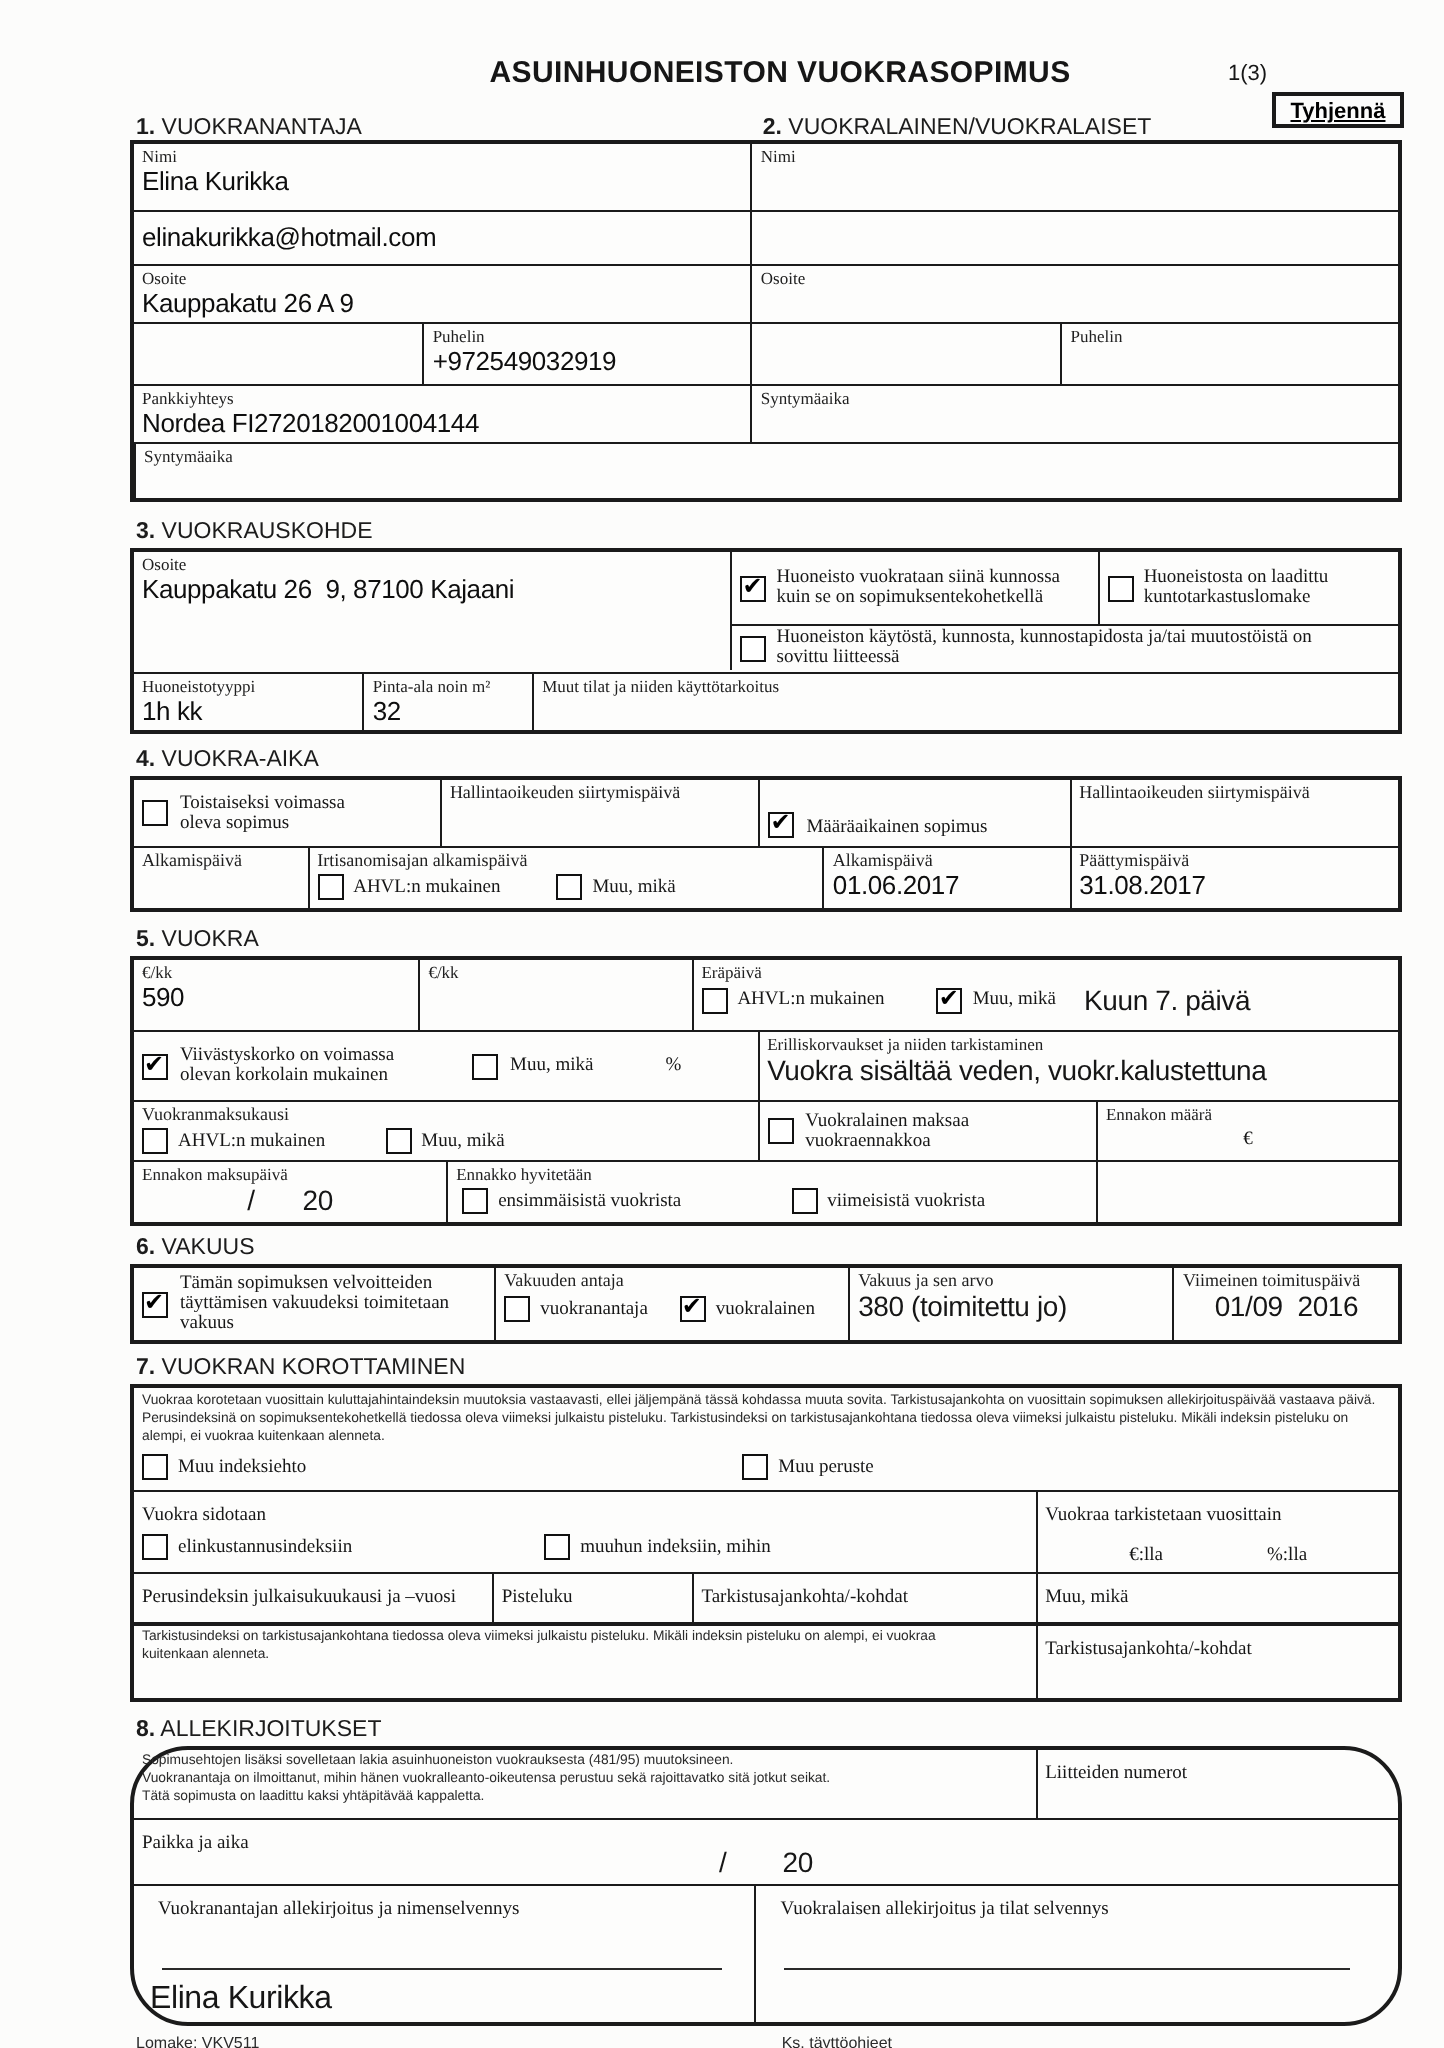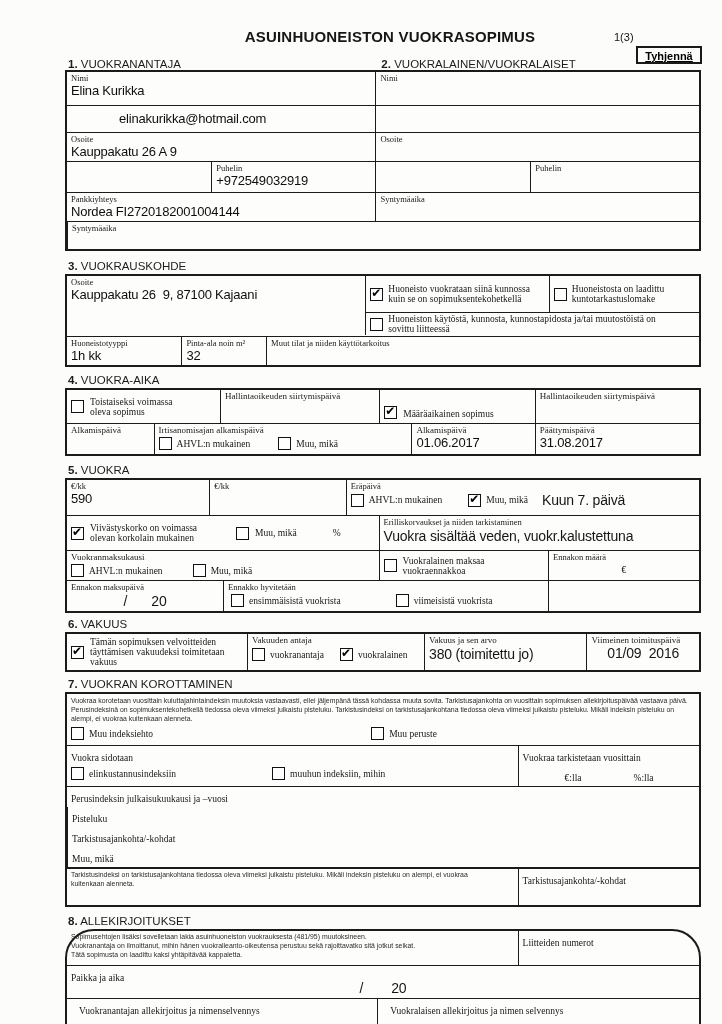--- a/index.html
+++ b/index.html
@@ -58,21 +58,21 @@
         <div class="cell nf" style="width:48.8%;">
           <span class="lbl">Nimi</span>
           <span class="val">Elina Kurikka</span>
         </div>
         <div class="cell" style="width:51.2%;">
           <span class="lbl">Nimi</span>
         </div>
       </div>
       <div class="row" style="min-height:26px;">
         <div class="cell nf" style="width:48.8%;">
-          <span class="val" style="margin-top:4px;margin-left:48px;">elinakurikka@hotmail.com</span>
+          <span class="val" style="margin-top:4px;">elinakurikka@hotmail.com</span>
         </div>
         <div class="cell" style="width:51.2%;"></div>
       </div>
       <div class="row" style="min-height:28px;">
         <div class="cell nf" style="width:48.8%;">
           <span class="lbl">Osoite</span>
           <span class="val">Kauppakatu 26 A 9</span>
         </div>
         <div class="cell" style="width:51.2%;">
           <span class="lbl">Osoite</span>
@@ -359,21 +359,21 @@
           </div>
         </div>
         <div class="cell" style="width:28.7%;">
           <span class="lbl9">Vuokraa tarkistetaan vuosittain</span>
           <div style="margin-top:2px;">
             <span class="lbl9 sp" style="margin-left:42px;">€:lla</span>
             <span class="lbl9 sp" style="margin-left:48px;">%:lla</span>
           </div>
         </div>
       </div>
-      <div class="row" style="min-height:24px;flex-direction:column;">
+      <div class="row" style="min-height:24px;">
         <div class="cell nf" style="width:28.3%;">
           <span class="lbl9">Perusindeksin julkaisukuukausi ja –vuosi</span>
         </div>
         <div class="cell" style="width:15.8%;">
           <span class="lbl9">Pisteluku</span>
         </div>
         <div class="cell" style="width:27.2%;">
           <span class="lbl9">Tarkistusajankohta/-kohdat</span>
         </div>
         <div class="cell" style="width:28.7%;">
@@ -409,21 +409,21 @@
           <span class="val-lg sp" style="margin-left:24px;">20</span>
         </div>
       </div>
       <div class="row" style="min-height:68px;">
         <div class="cell nf" style="width:49.1%;">
           <span class="lbl9" style="margin-left:8px;">Vuokranantajan allekirjoitus ja nimenselvennys</span>
           <div class="sigline" style="margin:22px 12px 0 10px;"></div>
           <div style="font:16px 'Liberation Sans',sans-serif;letter-spacing:-.2px;margin:6px 0 0 4px;">Elina Kurikka</div>
         </div>
         <div class="cell" style="width:50.9%;">
-          <span class="lbl9" style="margin-left:8px;">Vuokralaisen allekirjoitus ja nimen selvennys</span>
+          <span class="lbl9" style="margin-left:8px;">Vuokralaisen allekirjoitus ja tilat selvennys</span>
           <div class="sigline" style="margin:22px 20px 0 10px;"></div>
         </div>
       </div>
     </div>
 
     <div style="display:flex;margin-top:3px;">
       <div class="foot" style="width:51%;padding-left:3px;">Lomake: VKV511</div>
       <div style="width:49%;">
         <div class="foot">Ks. täyttöohjeet</div>
 

